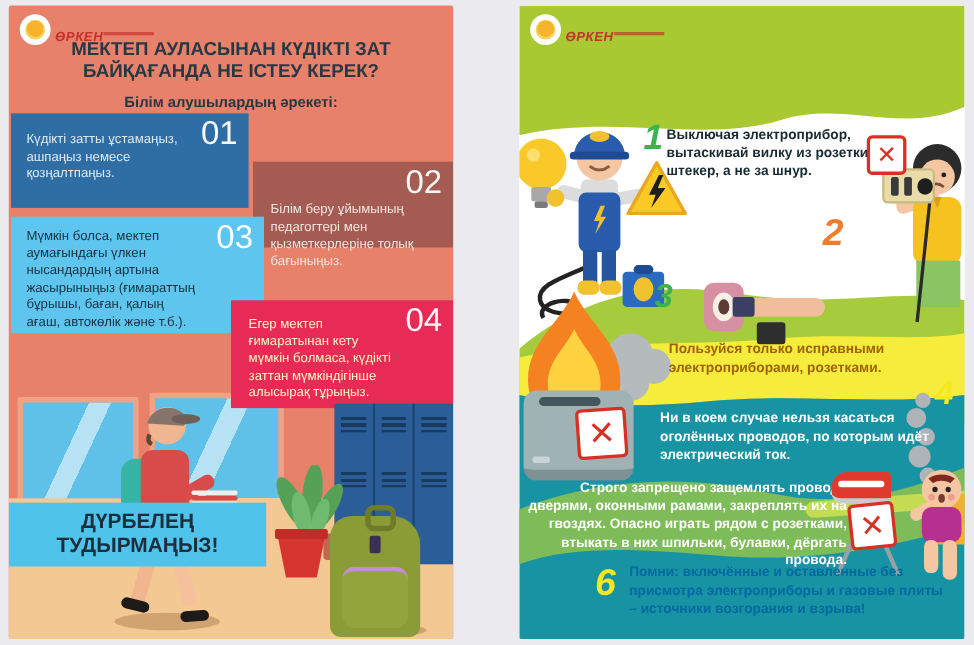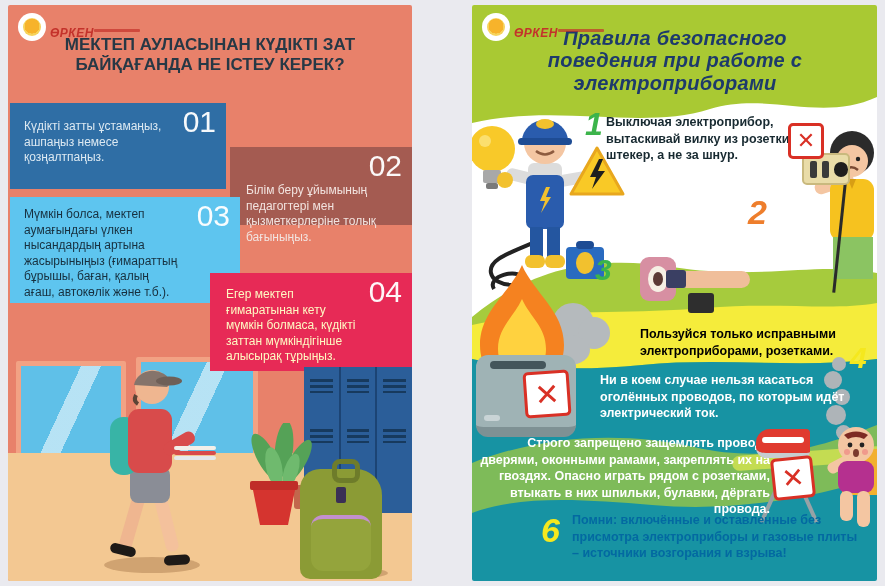--- a/index.html
+++ b/index.html
@@ -65,21 +65,21 @@
   .waves{position:absolute;left:0;top:0;z-index:1;}
   .rp-title{position:absolute;top:22px;left:38px;width:330px;text-align:center;z-index:3;margin:0;
       color:#1D3A6B;font-size:20px;font-weight:bold;font-style:italic;line-height:1.12;letter-spacing:.3px;}
   .rnum{position:absolute;font-weight:bold;font-style:italic;z-index:4;line-height:1;}
   .rtext{position:absolute;margin:0;font-size:12.5px;font-weight:bold;line-height:1.32;z-index:4;}
   .n1{left:113px;top:103px;font-size:32px;color:#3CB44B;}
   .r1{left:134px;top:109px;width:218px;color:#182A31;}
   .n2{left:276px;top:190px;font-size:34px;color:#EE7E2C;}
   .r2{left:136px;top:182px;width:200px;color:#29ACB9;text-align:right;}
   .n3{left:123px;top:250px;font-size:30px;color:#3CB44B;}
-  .r3{left:136px;top:321px;width:238px;color:#000000;margin-left:32px;}
+  .r3{left:136px;top:304px;width:238px;color:#a16207;}
   .n4{left:378px;top:338px;font-size:30px;color:#F5E81E;}
   .r4{left:128px;top:367px;width:250px;color:#ffffff;}
   .n5{left:49px;top:400px;font-size:34px;color:#F5E81E;}
   .r5{left:6px;top:430px;width:292px;color:#ffffff;text-align:right;}
   .n6{left:69px;top:508px;font-size:34px;color:#F5E81E;}
   .r6{left:100px;top:507px;width:288px;color:#0369a1;}
   .xmark{position:absolute;background:#fff;border:3px solid #D93025;border-radius:5px;z-index:5;
       display:flex;align-items:center;justify-content:center;color:#D93025;font-weight:bold;}
   .x1{left:316px;top:118px;width:30px;height:30px;font-size:22px;}
   .x2{left:52px;top:366px;width:40px;height:40px;font-size:30px;transform:rotate(-4deg);}
@@ -126,20 +126,21 @@
 
 <div class="poster pl">
   <div class="logo">
     <span class="sun"></span>
     <span class="brand">
       <b>ӨРКЕН</b>
         <i></i>
     </span>
   </div>
   <h1 class="lp-title">МЕКТЕП АУЛАСЫНАН КҮДІКТІ ЗАТ БАЙҚАҒАНДА НЕ ІСТЕУ КЕРЕК?</h1>
+  <h2 class="lp-sub">Білім алушылардың әрекеті:</h2>
 
   <div class="step s1">
     <span class="num">01</span>
     <p>Күдікті затты ұстамаңыз, ашпаңыз немесе қозңалтпаңыз.</p>
   </div>
   <div class="step s2">
     <span class="num">02</span>
     <p>Білім беру ұйымының педагогтері мен қызметкерлеріне толық бағыныңыз.</p>
   </div>
   <div class="step s3">
@@ -204,39 +205,41 @@
       <ellipse cx="55" cy="48" rx="7" ry="18" transform="rotate(18 55 48)"></ellipse>
     </g>
     <rect x="58" y="62" width="24" height="24" rx="3" fill="#C2674C"></rect>
     <polygon points="16,62 60,62 52,102 24,102" fill="#D5342F"></polygon>
     <rect x="14" y="58" width="48" height="9" rx="2" fill="#C02D28"></rect>
   </svg>
   <div class="bag">
       <span class="bagzip"></span>
     </div>
 
+  <div class="banner">
+    <span>ДҮРБЕЛЕҢ ТУДЫРМАҢЫЗ!</span>
+  </div>
 </div>
 
 <div class="poster pr">
   <svg class="waves" width="405" height="576" viewBox="0 0 405 576">
     <path d="M0,0 L405,0 L405,92 C348,118 296,86 238,104 C168,126 88,98 0,118 Z" fill="#A9C933"></path>
     <path d="M0,312 C60,262 125,250 200,262 C290,276 345,256 405,268 L405,380 L0,380 Z" fill="#A6CB3D"></path>
     <path d="M0,320 C80,302 155,310 232,303 C305,297 362,306 405,298 L405,354 C330,364 250,352 170,360 C100,367 40,362 0,354 Z" fill="#F5EC3B"></path>
     <path d="M0,354 C40,362 100,367 170,360 C250,352 330,364 405,354 L405,576 L0,576 Z" fill="#1793A3"></path>
     <path d="M0,458 C70,430 150,426 222,442 C300,460 360,438 405,420 L405,472 C340,494 258,507 180,500 C110,494 48,490 0,508 Z" fill="#7EBB59"></path>
   </svg>
 
   <div class="logo">
     <span class="sun"></span>
     <span class="brand">
       <b>ӨРКЕН</b>
         <i></i>
     </span>
   </div>
-  <h1 class="rp-title">Правила безопасного поведения при работе с электроприборами</h1>
 
   <span class="rnum n1">1</span>
   <p class="rtext r1">Выключая электроприбор, вытаскивай вилку из розетки за штекер, а не за шнур.</p>
   <span class="rnum n2">2</span>
   <span class="rnum n3">3</span>
   <p class="rtext r3">Пользуйся только исправными электроприборами, розетками.</p>
   <span class="rnum n4">4</span>
   <p class="rtext r4">Ни в коем случае нельзя касаться оголённых проводов, по которым идёт электрический ток.</p>
   <span class="rnum n5">5</span>
   <p class="rtext r5">Строго запрещено защемлять провода дверями, оконными рамами, закреплять их на гвоздях. Опасно играть рядом с розетками, втыкать в них шпильки, булавки, дёргать провода.</p>

